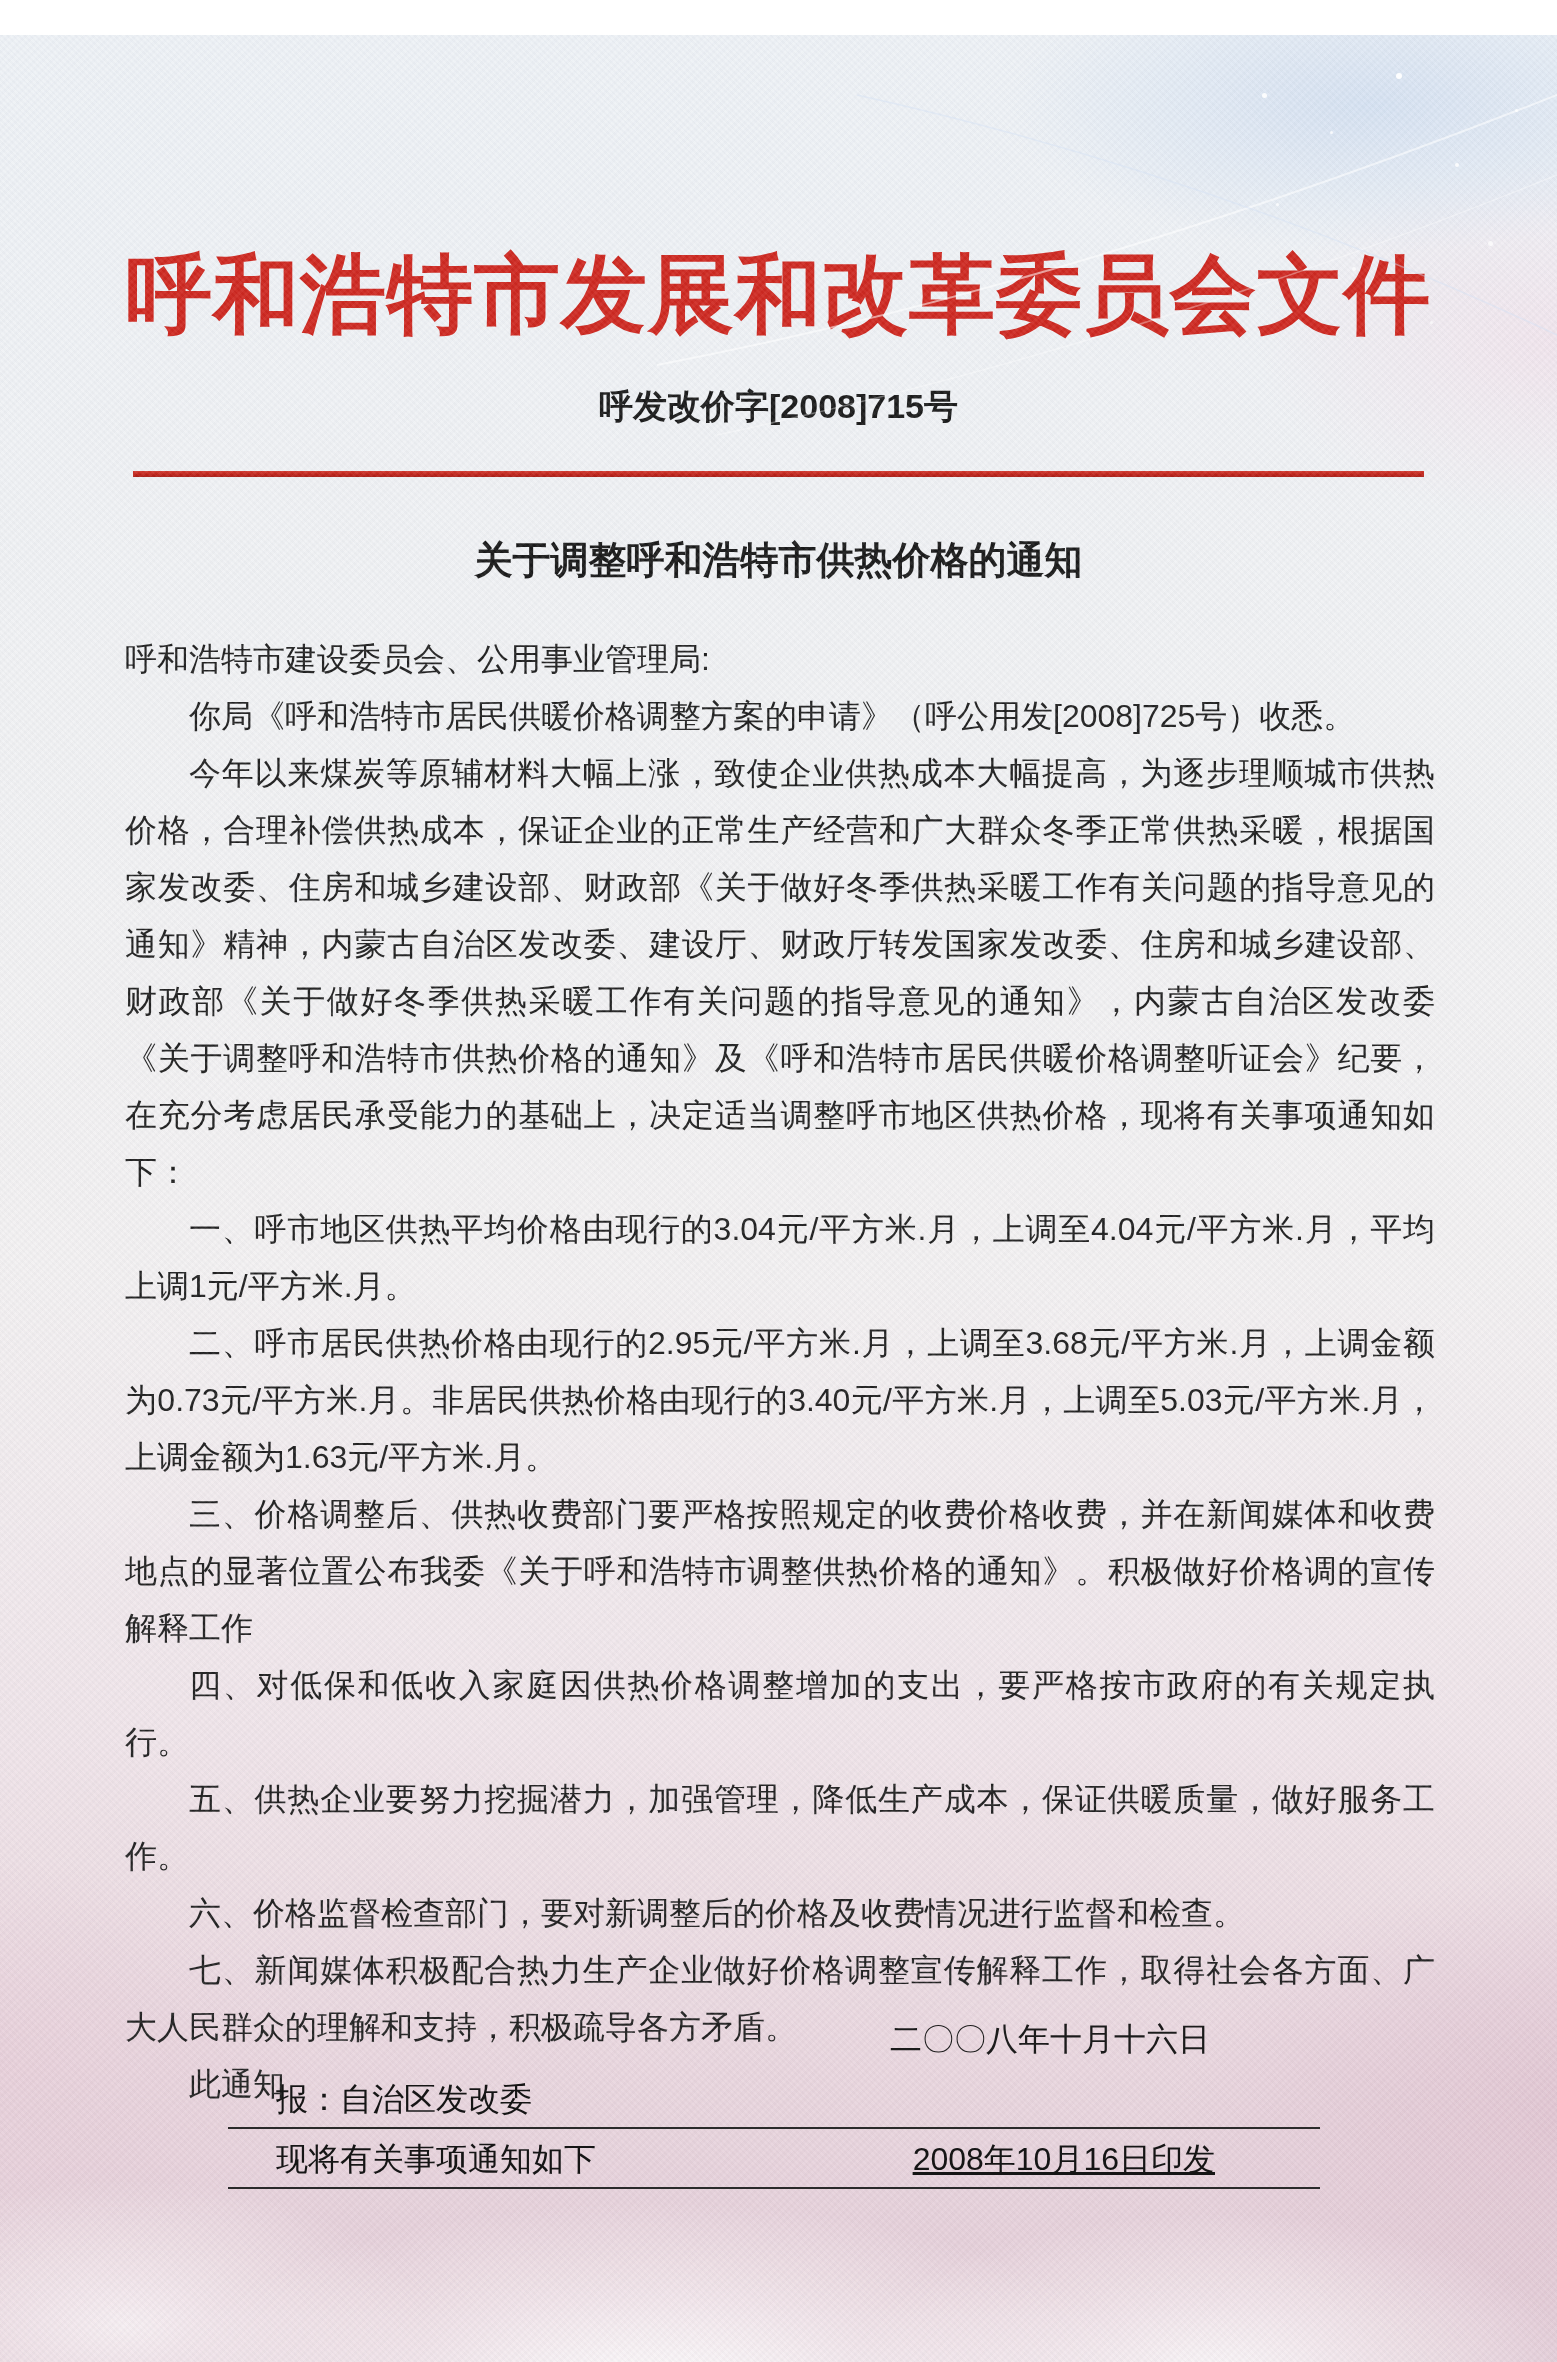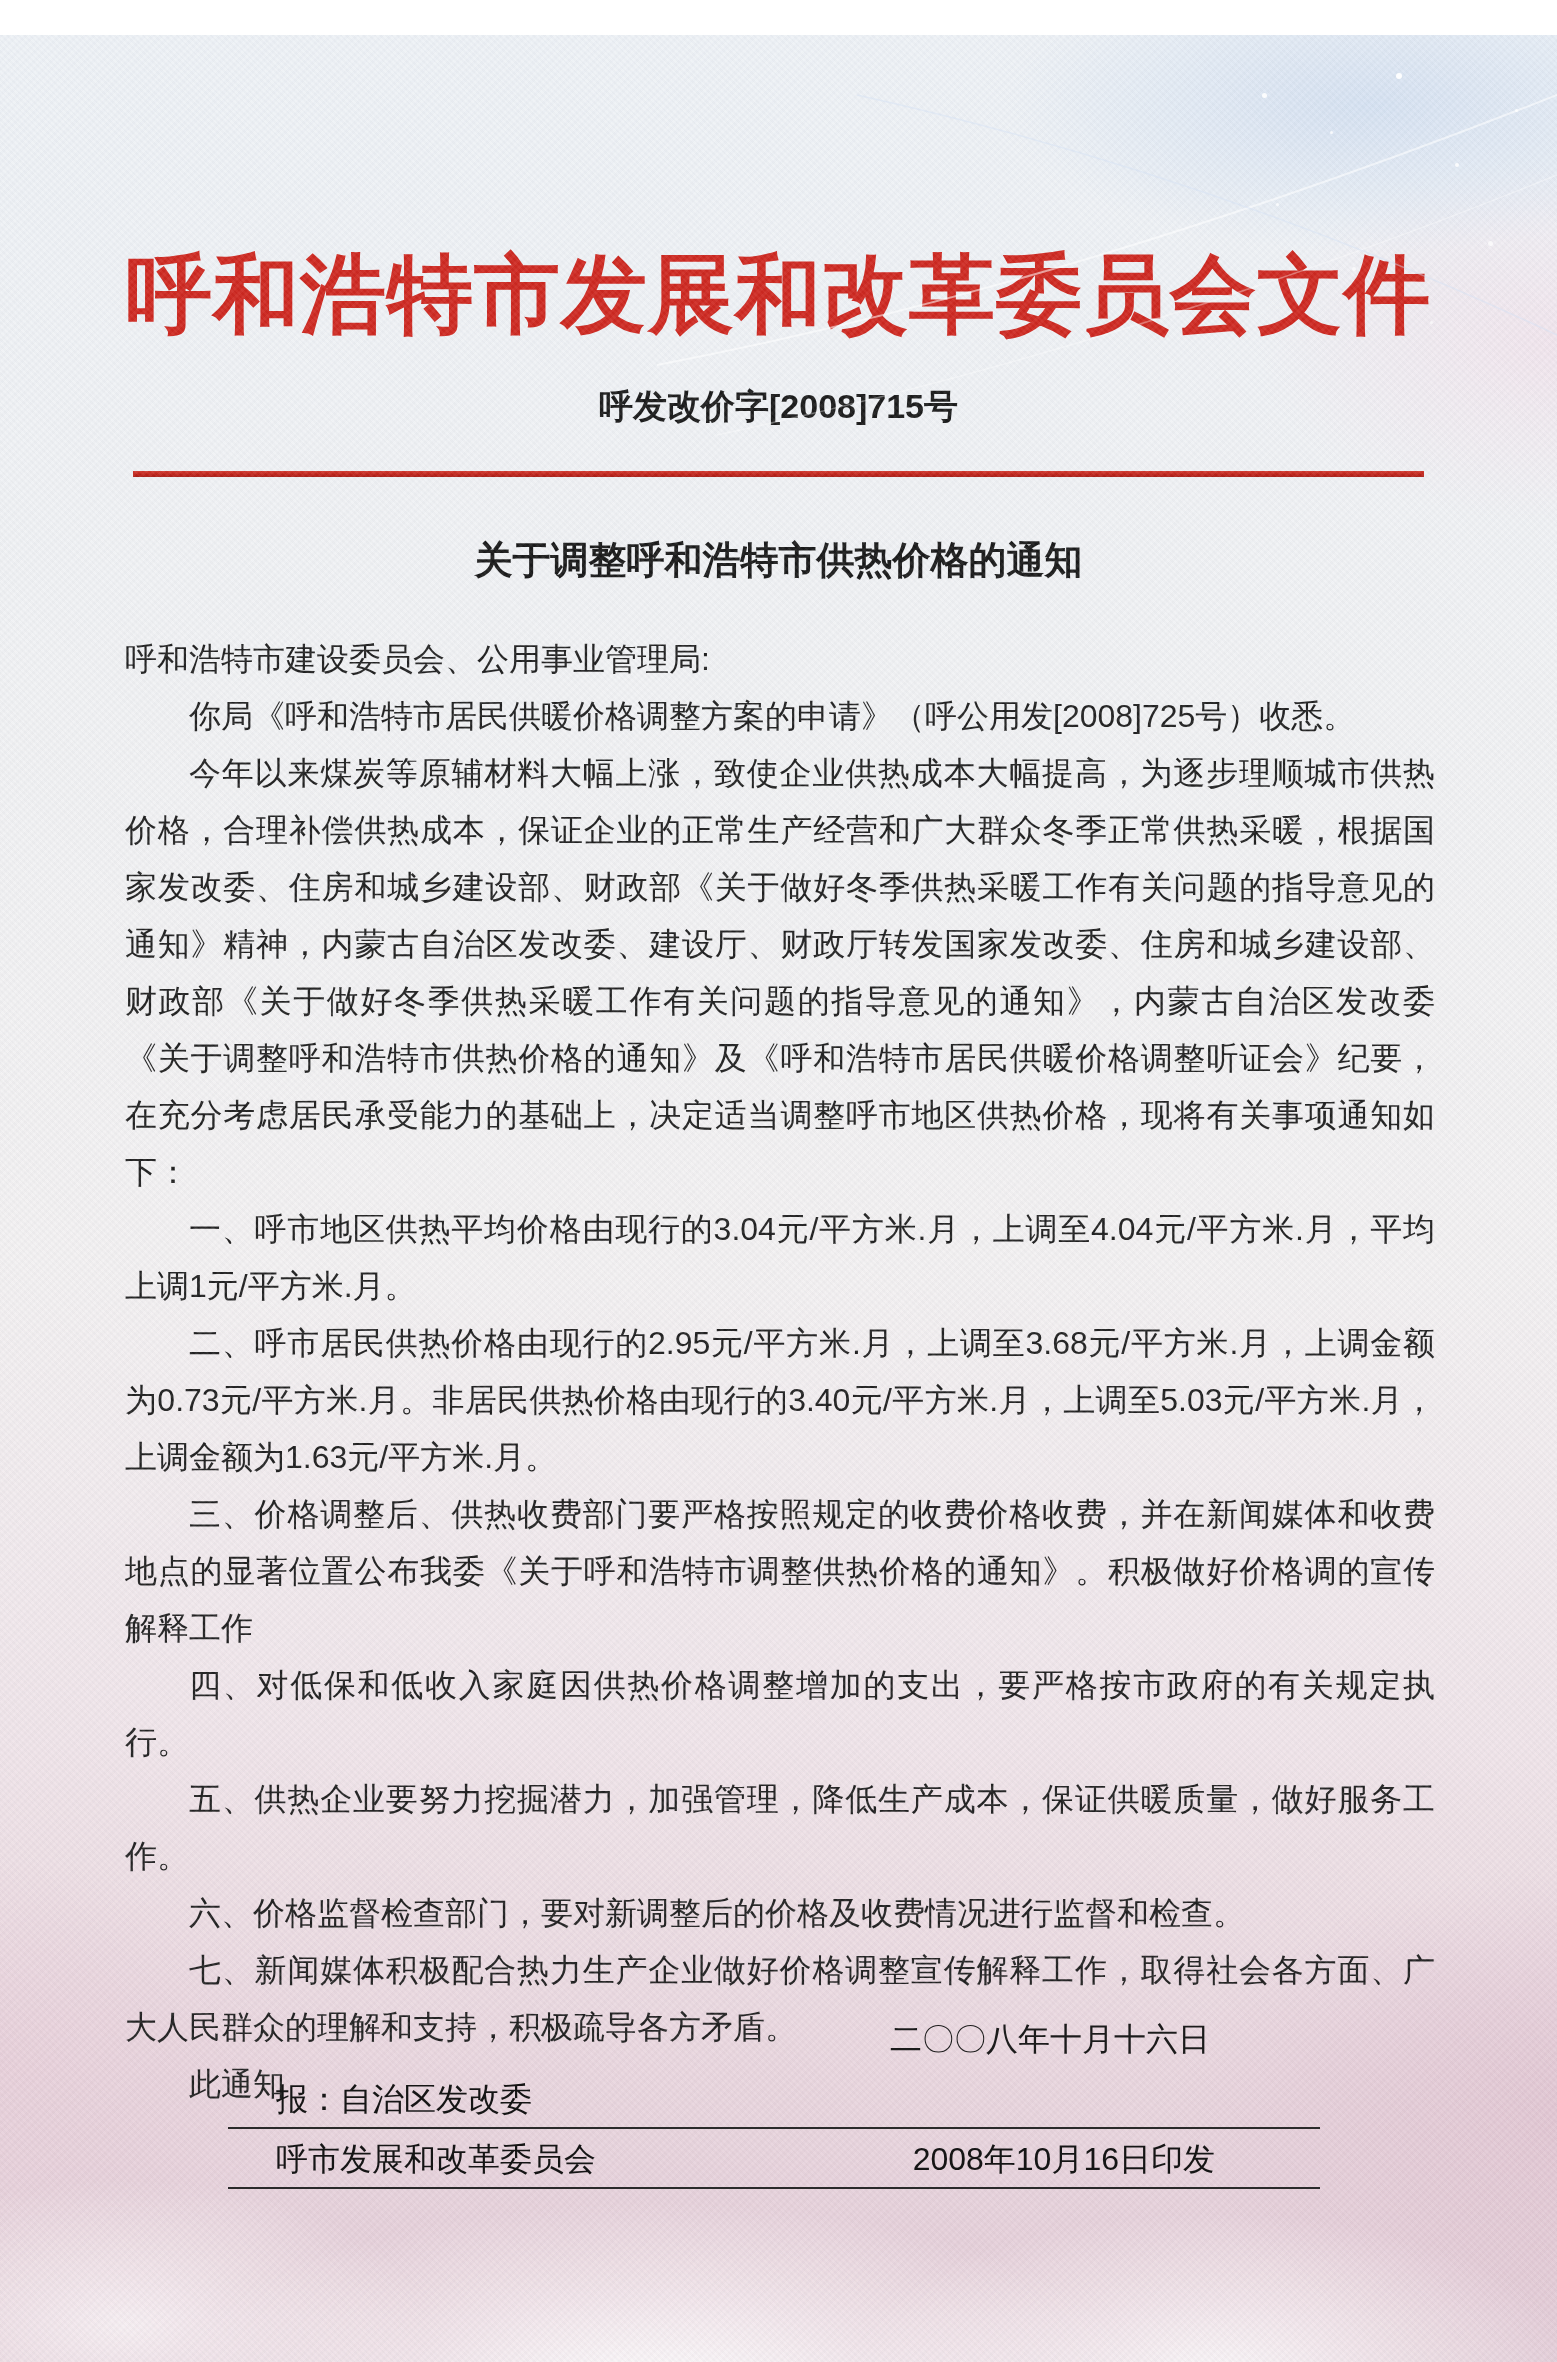--- a/index.html
+++ b/index.html
@@ -81,21 +81,21 @@
     font-size:32px;
     color:#151515;
   }
   .footer-row{
     border-bottom:2px solid #2a2a2a;
     padding:10px 0 8px 38px;
     line-height:40px;
     display:flex;justify-content:space-between;
   }
   .footer-row.deep{padding-left:48px;}
-  .footer-row .right-cell{padding-right:105px;}
+  .footer-row .right-cell{padding-right:105px;text-decoration:underline;}
   .bold{font-weight:bold;}
 </style>
 </head>
 <body>
 
 <div class="page">
 
   <svg class="deco-arcs" width="900" height="420" viewBox="0 0 900 420">
     <path d="M0,330 Q420,250 900,60" stroke="rgba(255,255,255,0.55)" stroke-width="2" fill="none"></path>
     <path d="M60,400 Q480,310 900,140" stroke="rgba(255,255,255,0.35)" stroke-width="1.5" fill="none"></path>
@@ -133,18 +133,18 @@
       </div>
   </div>
 
   <div class="date-line">二〇〇八年十月十六日</div>
 
   <div class="doc-footer">
     <div class="footer-row deep">
       <span>报：自治区发改委</span>
     </div>
     <div class="footer-row deep">
-      <span>呼市发展和改革委员会</span>
+      <span>现将有关事项通知如下</span>
       <span class="right-cell">2008年10月16日印发</span>
     </div>
   </div>
 
 </div>
 
 </body></html>

